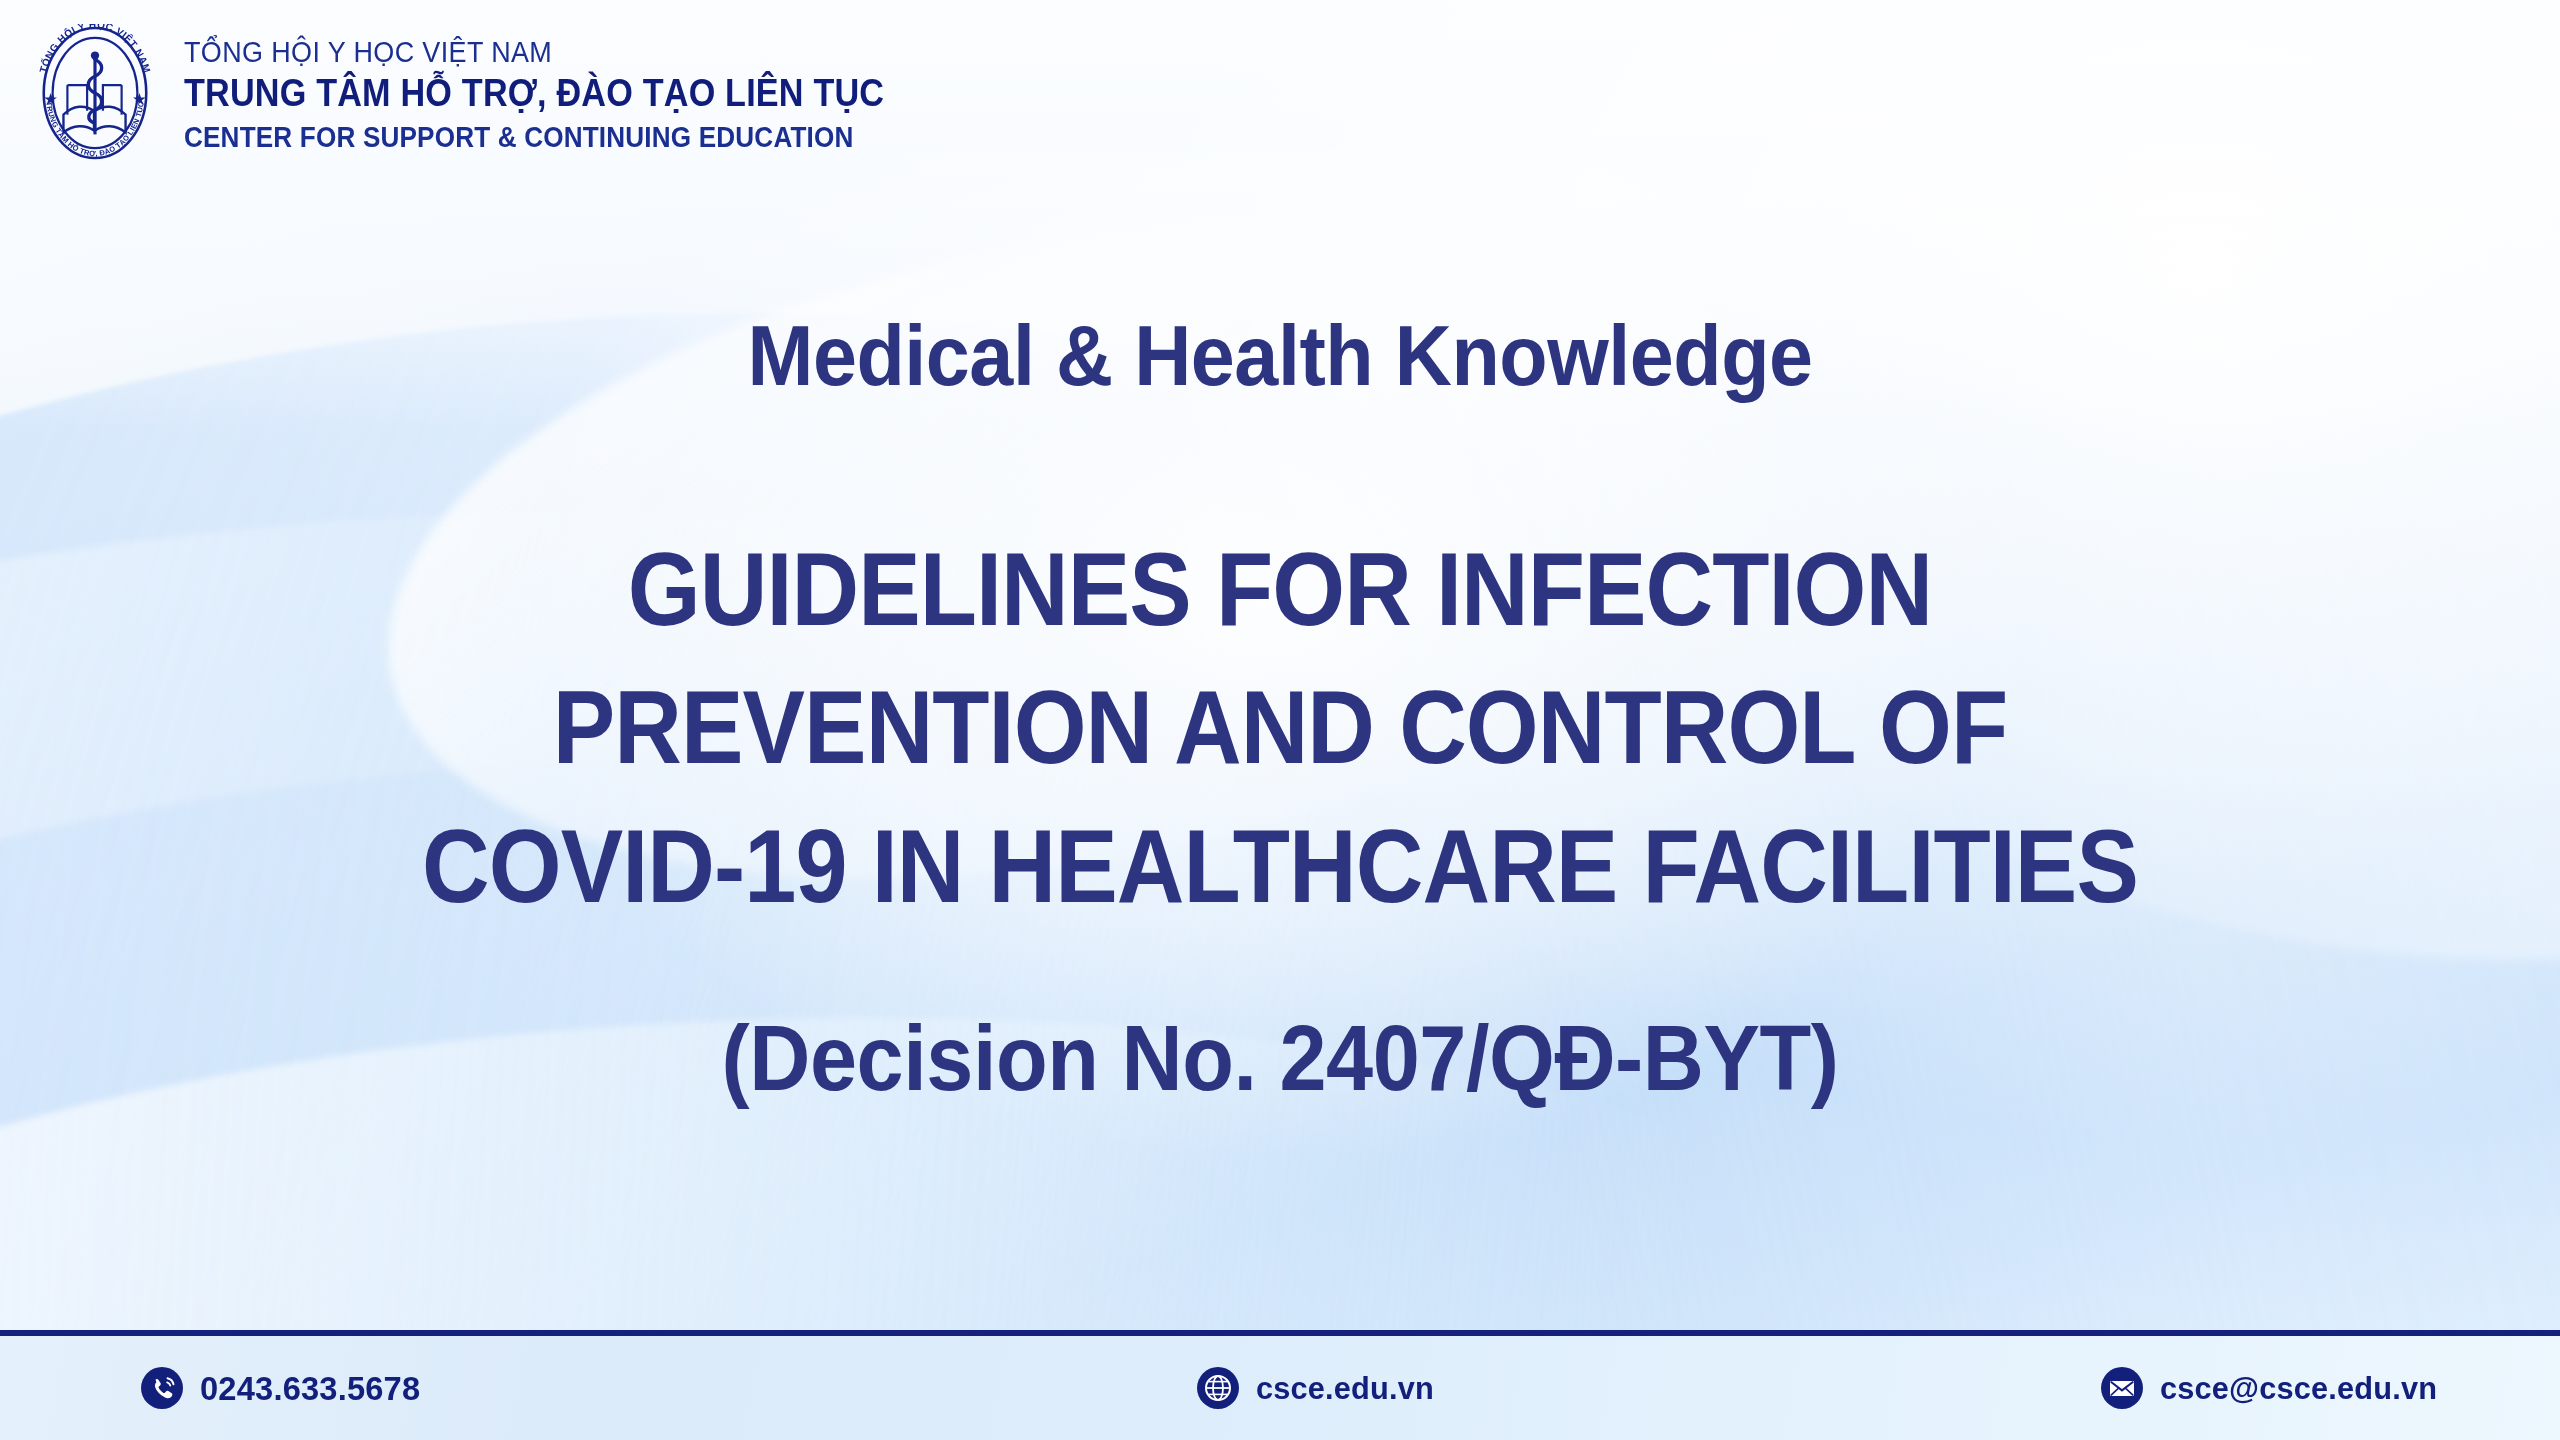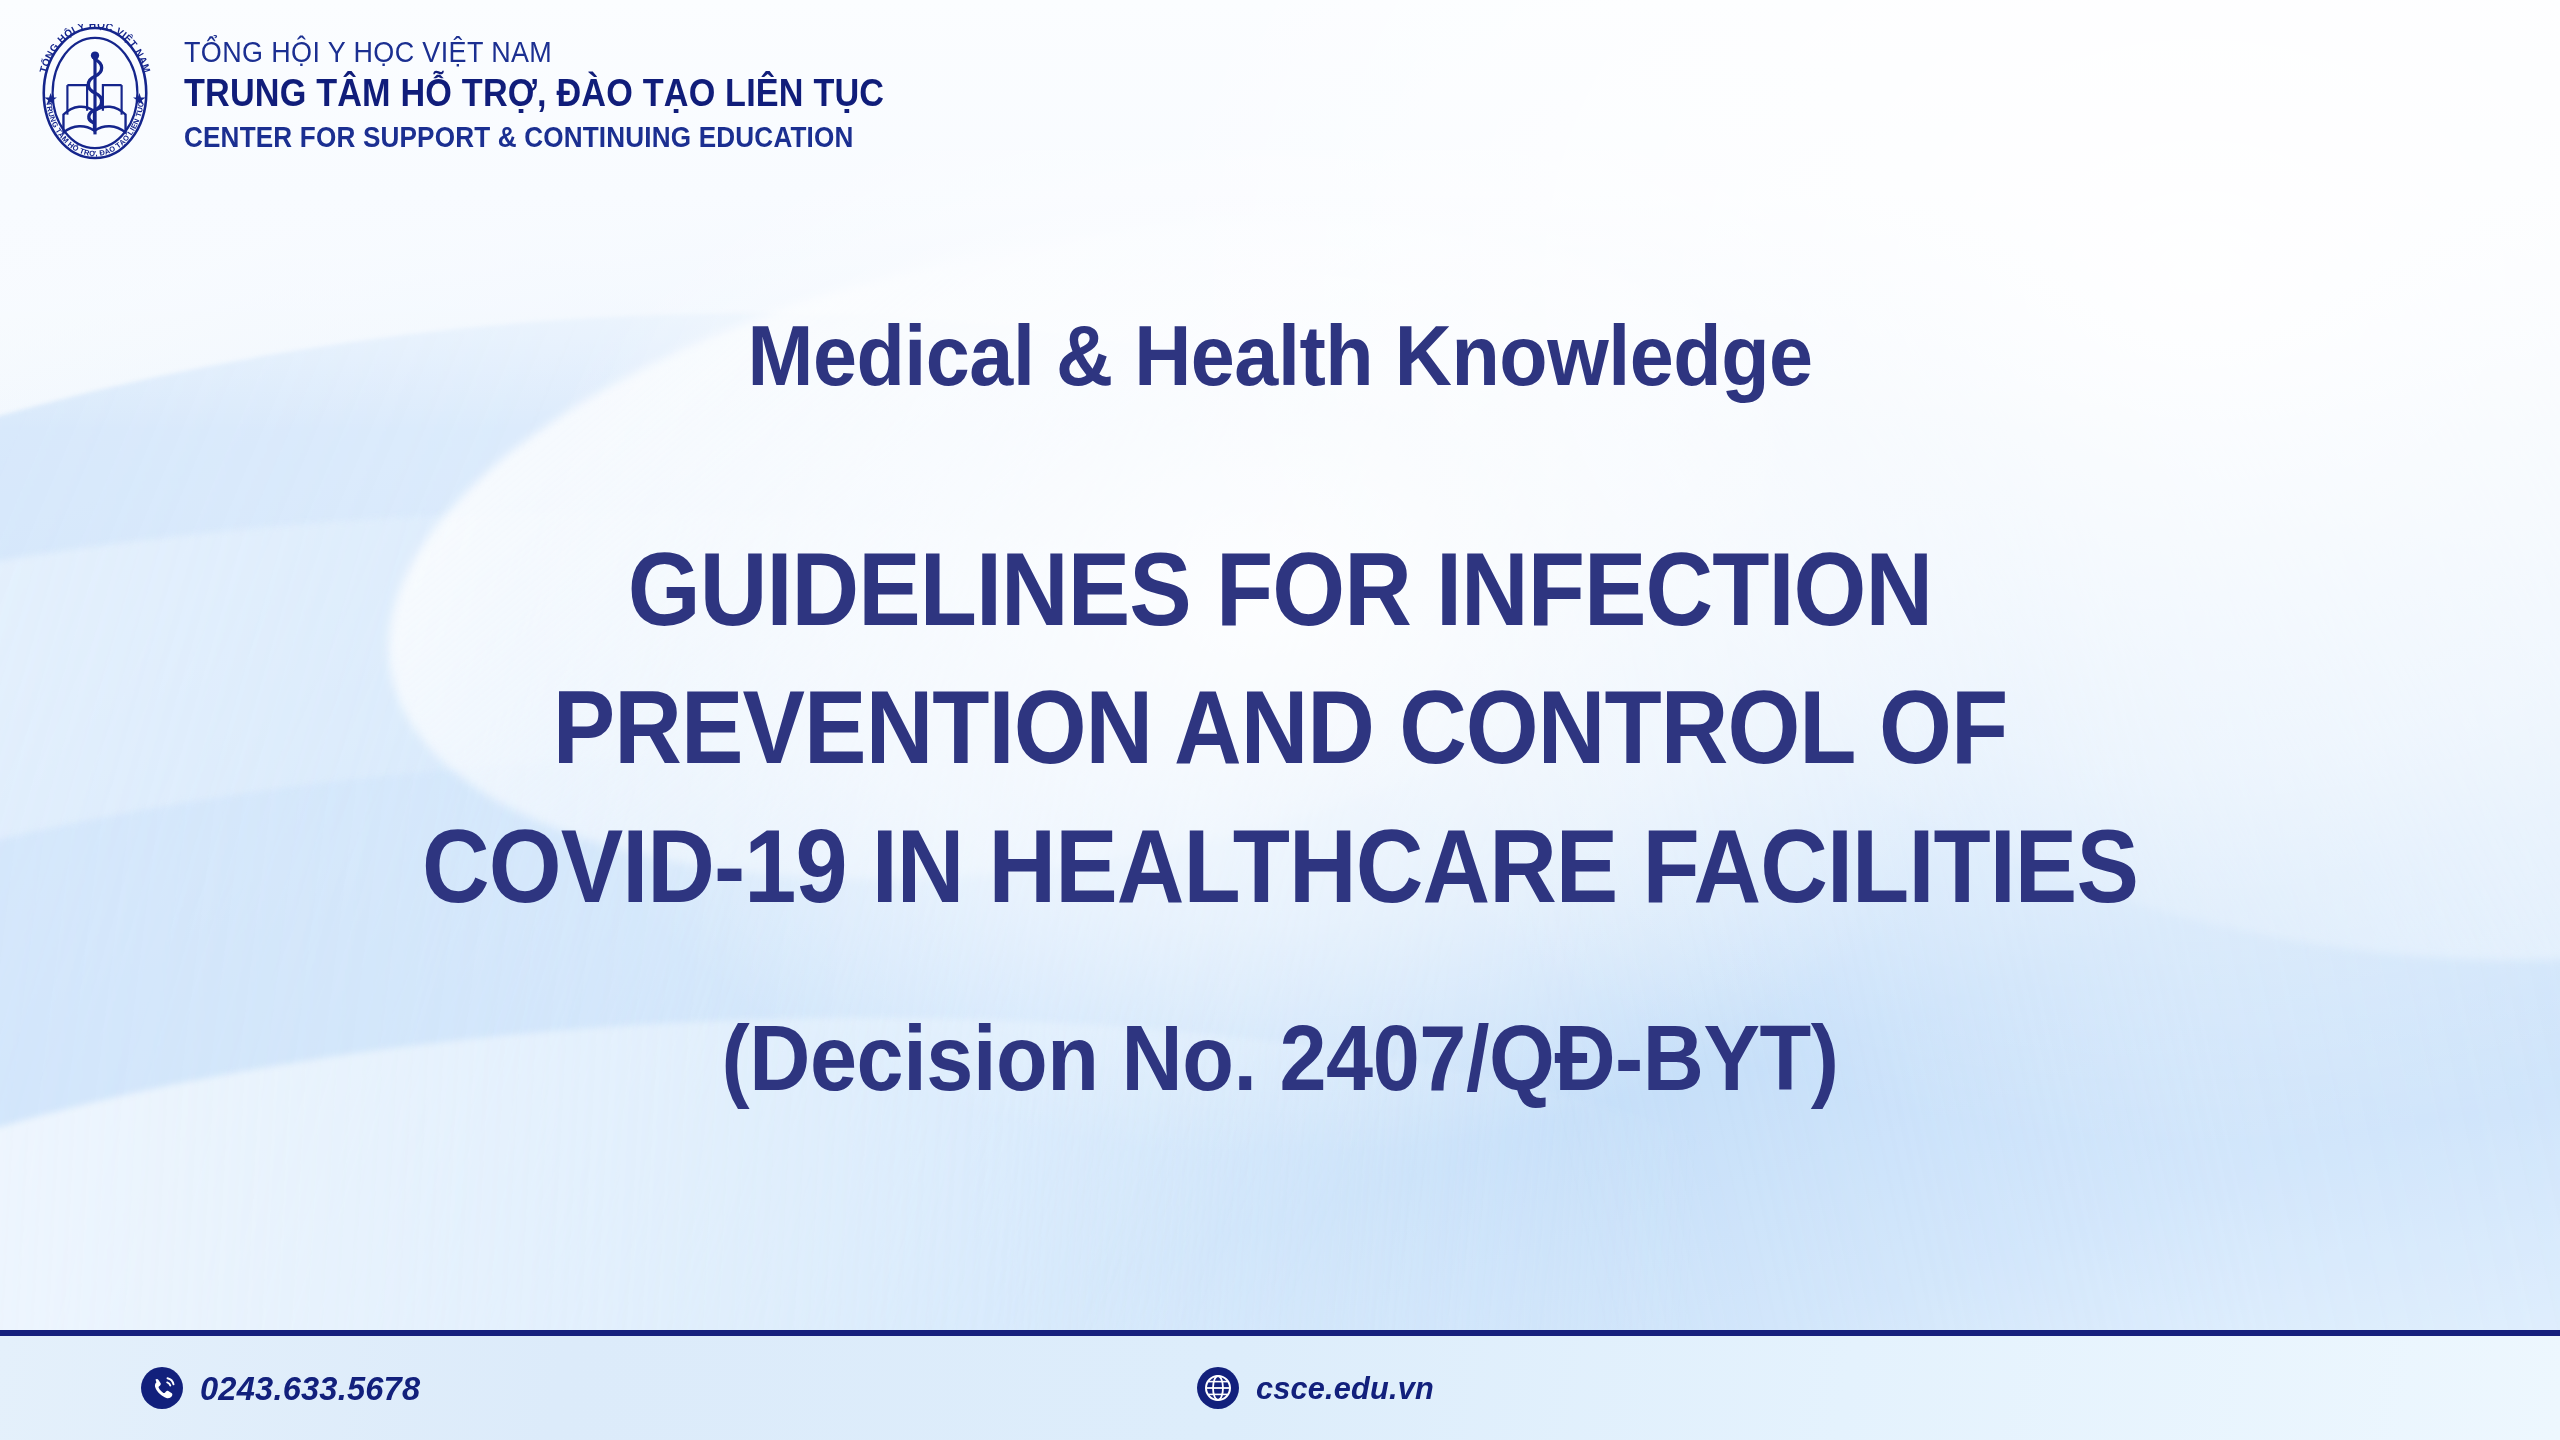--- a/index.html
+++ b/index.html
@@ -219,21 +219,20 @@
     background: linear-gradient(100deg, #e4f0fb 0%, #dcebfa 22%, #ddedfb 48%, #e4f2fd 72%, #edf7fe 100%);
     z-index: 11;
   }
   .footer-items {
     position: absolute;
     left: 0; top: 1336px;
     width: 2560px; height: 104px;
     display: flex;
     align-items: center;
     z-index: 13;
-    font-style: italic;
   }
   .footer-item {
     display: flex;
     align-items: center;
     gap: 16px;
     white-space: nowrap;
   }
   .fi-phone { position: absolute; left: 140px; }
   .fi-web   { position: absolute; left: 1196px; justify-content: flex-end; }
   .fi-mail  { position: absolute; left: 2100px; }
@@ -339,16 +338,25 @@
         <circle cx="22" cy="22" r="21" fill="#12207c"></circle>
         <circle cx="22" cy="22" r="12" fill="none" stroke="#ffffff" stroke-width="2"></circle>
         <ellipse cx="22" cy="22" rx="5" ry="12" fill="none" stroke="#ffffff" stroke-width="1.8"></ellipse>
         <line x1="10" y1="22" x2="34" y2="22" stroke="#ffffff" stroke-width="1.8"></line>
         <line x1="12.4" y1="15.6" x2="31.6" y2="15.6" stroke="#ffffff" stroke-width="1.6"></line>
         <line x1="12.4" y1="28.4" x2="31.6" y2="28.4" stroke="#ffffff" stroke-width="1.6"></line>
       </svg>
       <span class="fi-label fi-label-sm">csce.edu.vn</span>
     </div>
 
+    <div class="footer-item fi-mail">
+      <svg class="fi-icon" viewBox="0 0 44 44">
+        <circle cx="22" cy="22" r="21" fill="#12207c"></circle>
+        <rect x="10" y="15" width="24" height="15" rx="1.2" fill="#ffffff"></rect>
+        <path d="M10.8 15.8 L22 24.4 L33.2 15.8" fill="none" stroke="#12207c" stroke-width="2"></path>
+        <path d="M10.8 29.4 L18.6 22.2 M33.2 29.4 L25.4 22.2" fill="none" stroke="#12207c" stroke-width="1.6"></path>
+      </svg>
+      <span class="fi-label fi-label-sm">csce@csce.edu.vn</span>
+    </div>
 
   </div>
 
 </div>
 
 </body></html>

